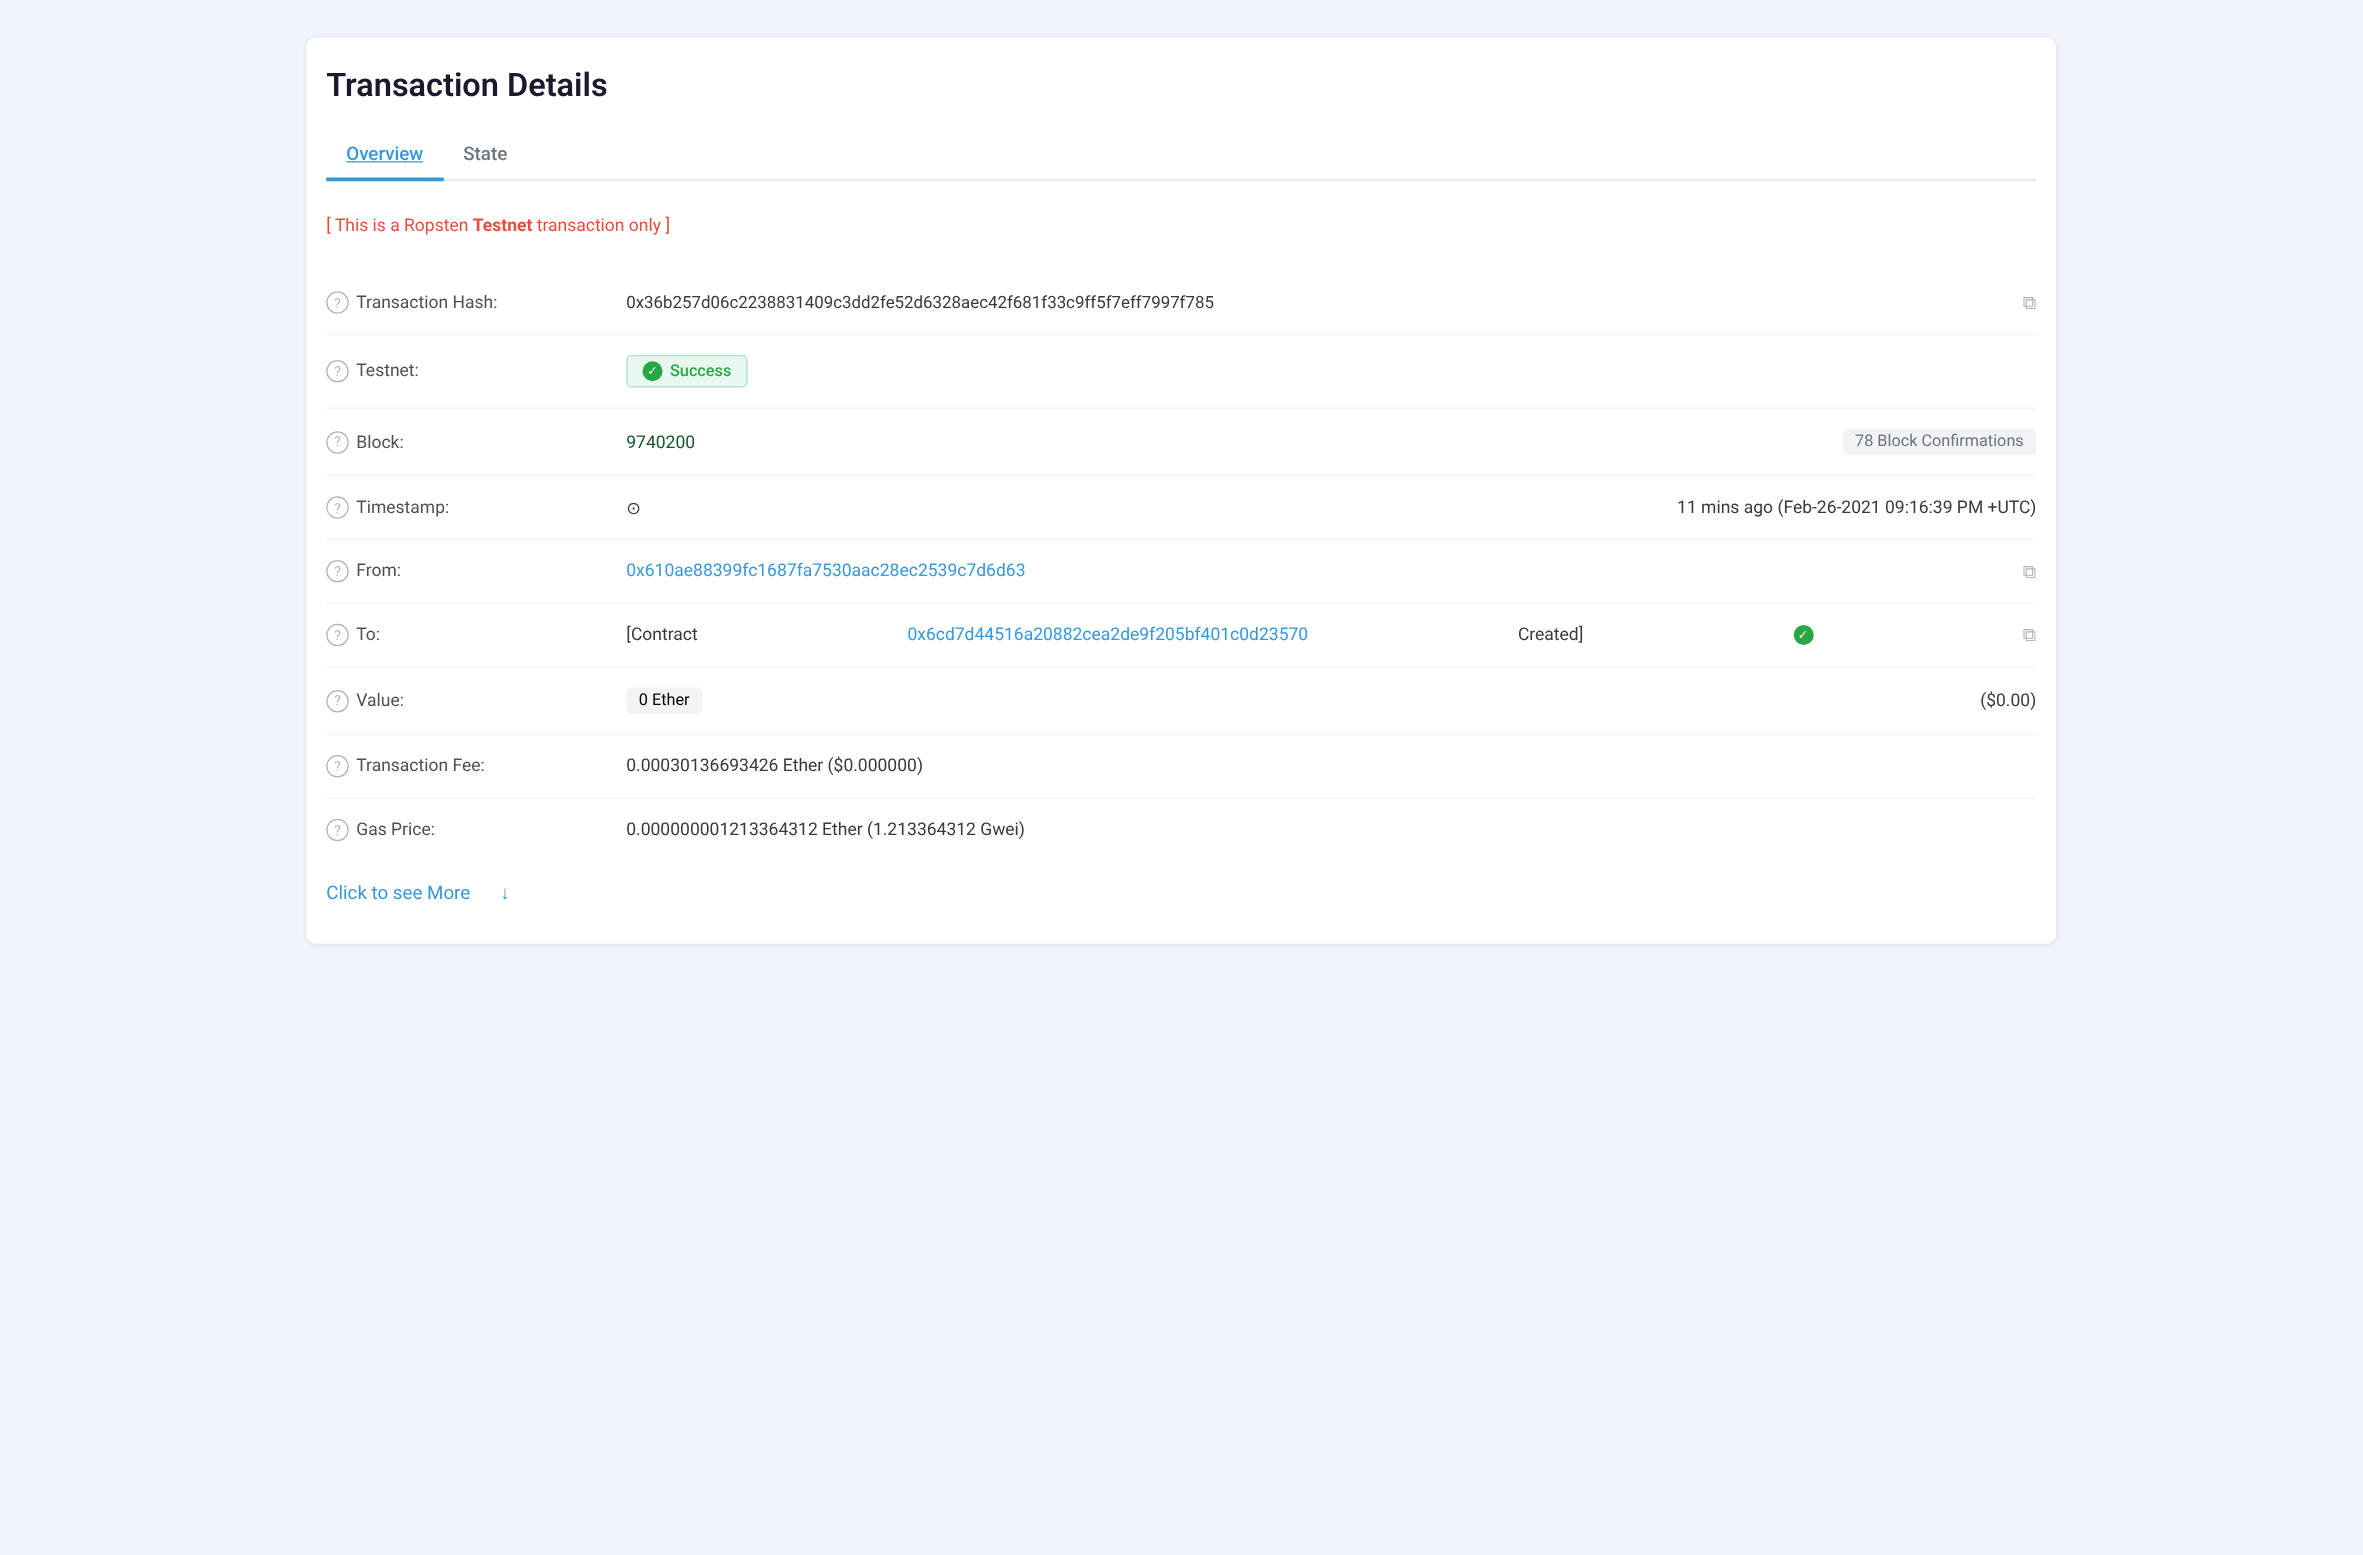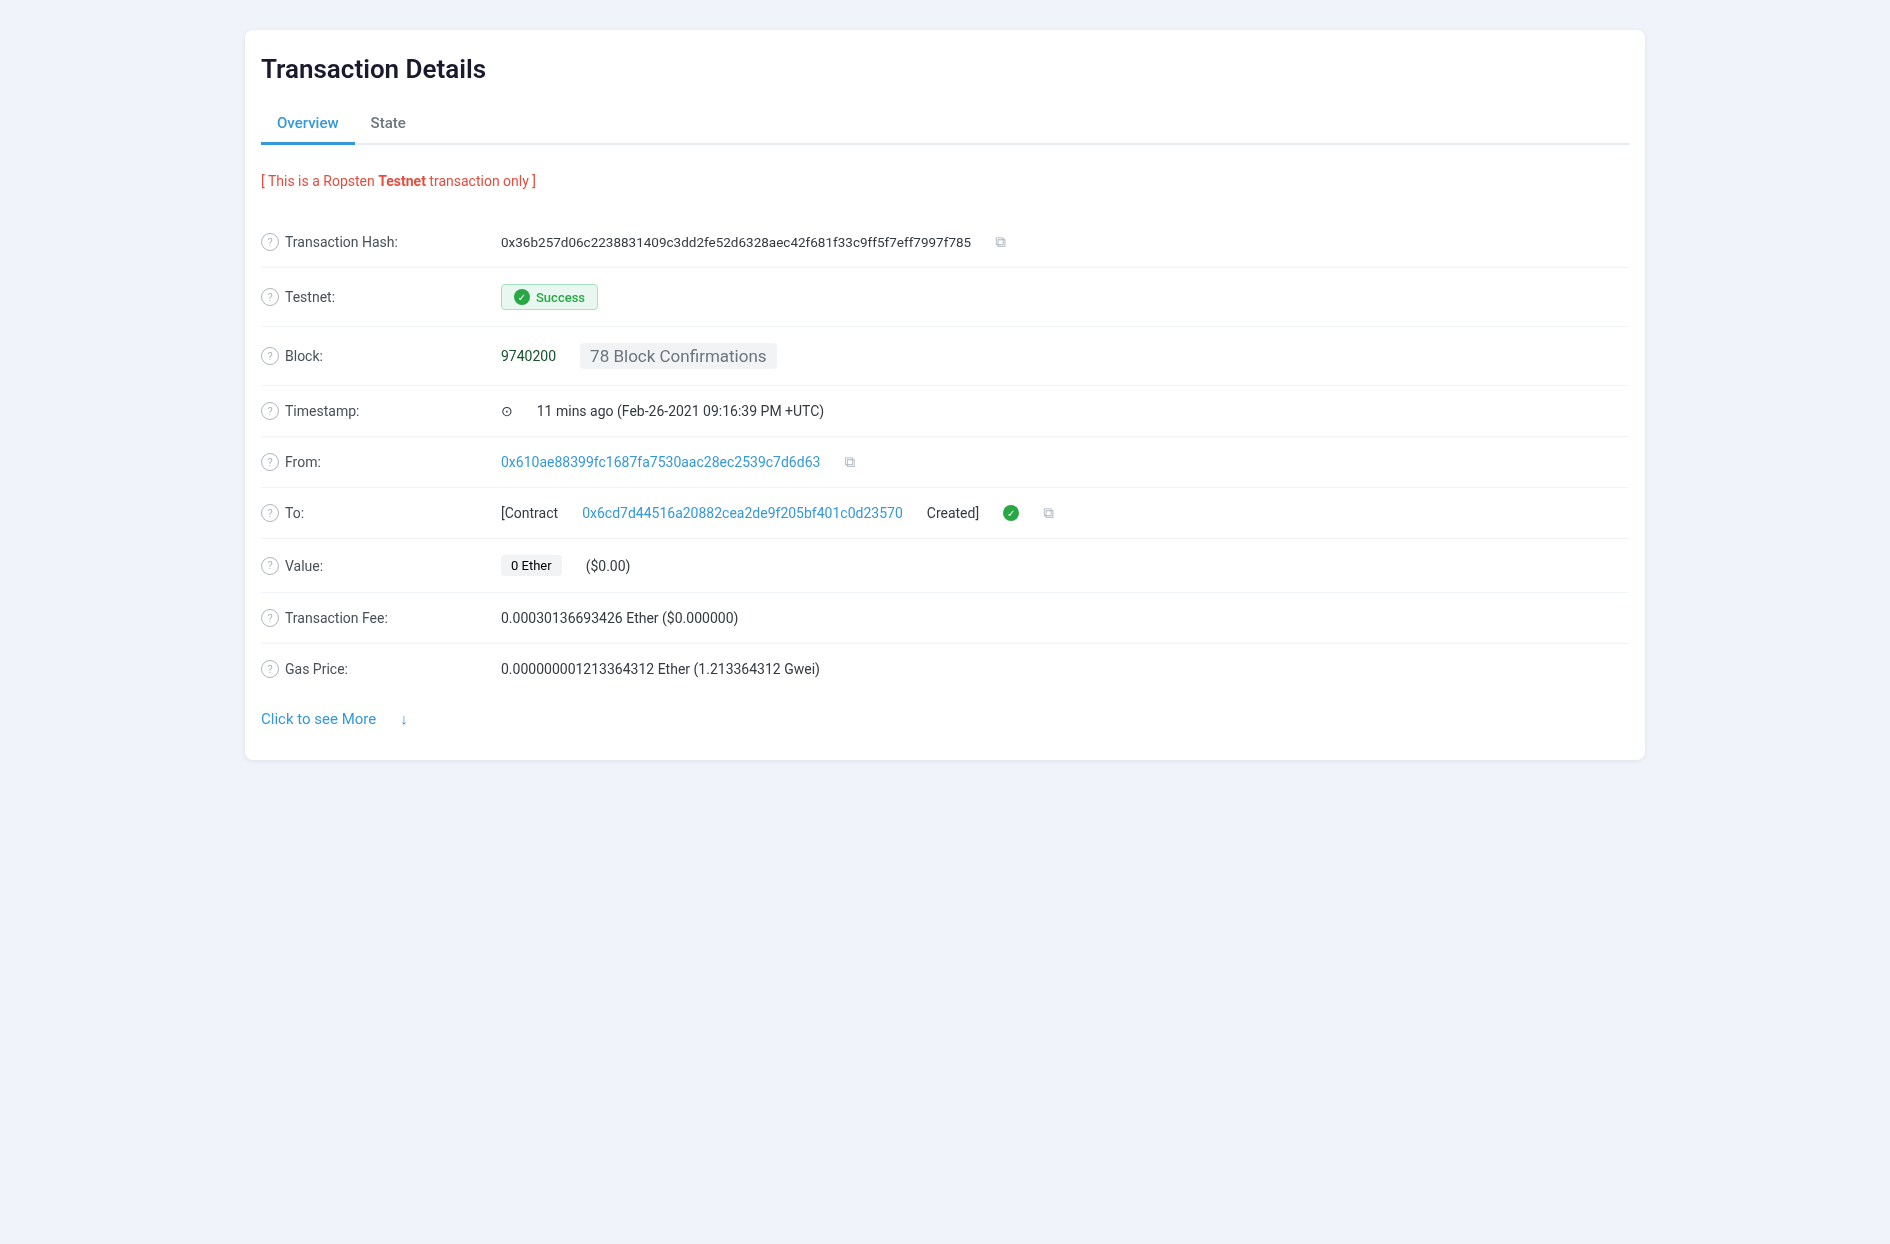--- a/index.html
+++ b/index.html
@@ -37,20 +37,21 @@
       font-size: 15px;
       cursor: pointer;
       color: #6c757d;
       border-bottom: 3px solid transparent;
       margin-bottom: -2px;
       font-weight: 500;
     }
     .tab.active {
       color: #3498db;
       border-bottom: 3px solid #3498db;
+      text-decoration: underline;
     }
     .testnet-banner {
       color: #e74c3c;
       font-size: 14px;
       margin-bottom: 20px;
       padding: 8px 0;
     }
     .testnet-banner span.bold {
       font-weight: 700;
       color: #e74c3c;
@@ -85,22 +86,23 @@
       color: #adb5bd;
       cursor: pointer;
       flex-shrink: 0;
     }
     .row-value {
       flex: 1;
       font-size: 14px;
       color: #343a40;
       display: flex;
       align-items: center;
-      gap: 24px;
+      gap: 8px;
       flex-wrap: wrap;
+      justify-content: space-between;
     }
     .status-badge {
       display: inline-flex;
       align-items: center;
       gap: 6px;
       background: #e8f8f0;
       border: 1px solid #a3e4c0;
       border-radius: 4px;
       padding: 4px 12px;
       color: #28a745;
@@ -120,21 +122,21 @@
     }
     .block-link {
       color: #14532d;
       text-decoration: none;
       font-size: 14px;
     }
     .block-confirmations {
       background: #f1f3f5;
       border-radius: 4px;
       padding: 3px 10px;
-      font-size: 17px;
+      font-size: 13px;
       color: #6c757d;
     }
     .link {
       color: #3498db;
       text-decoration: none;
       font-size: 14px;
     }
     .copy-icon {
       cursor: pointer;
       color: #adb5bd;

